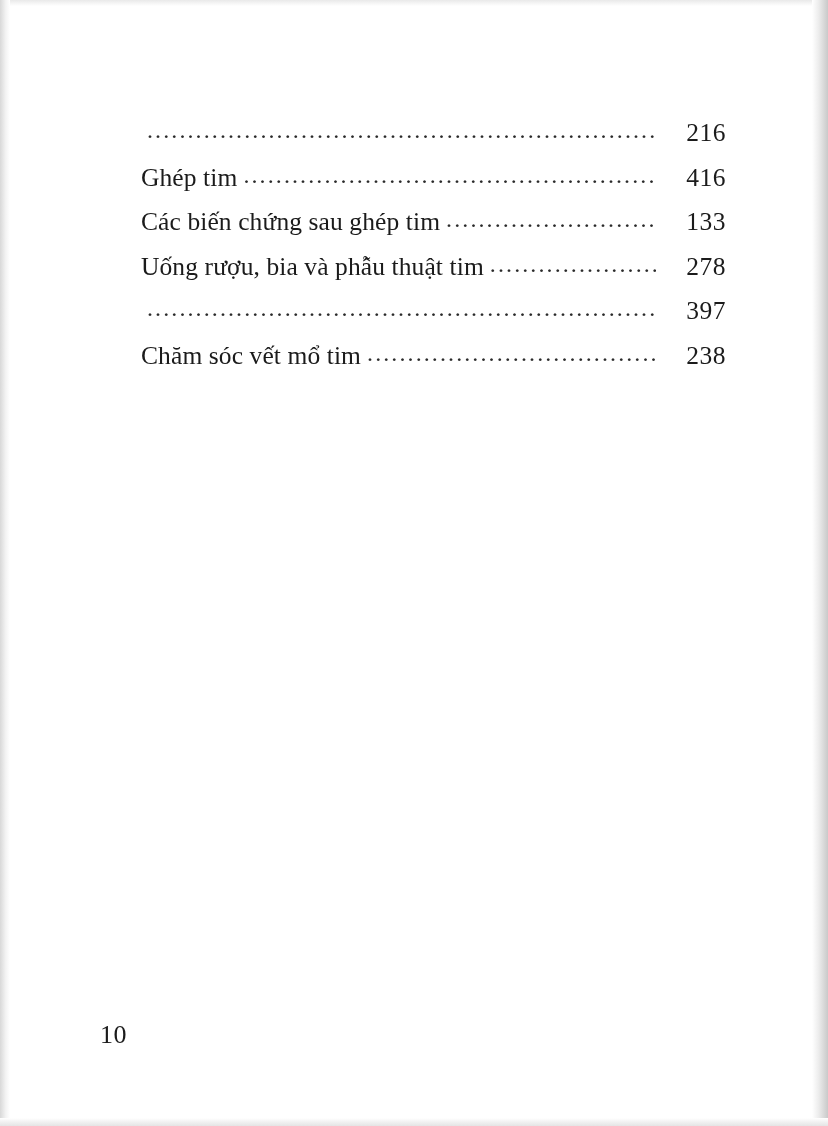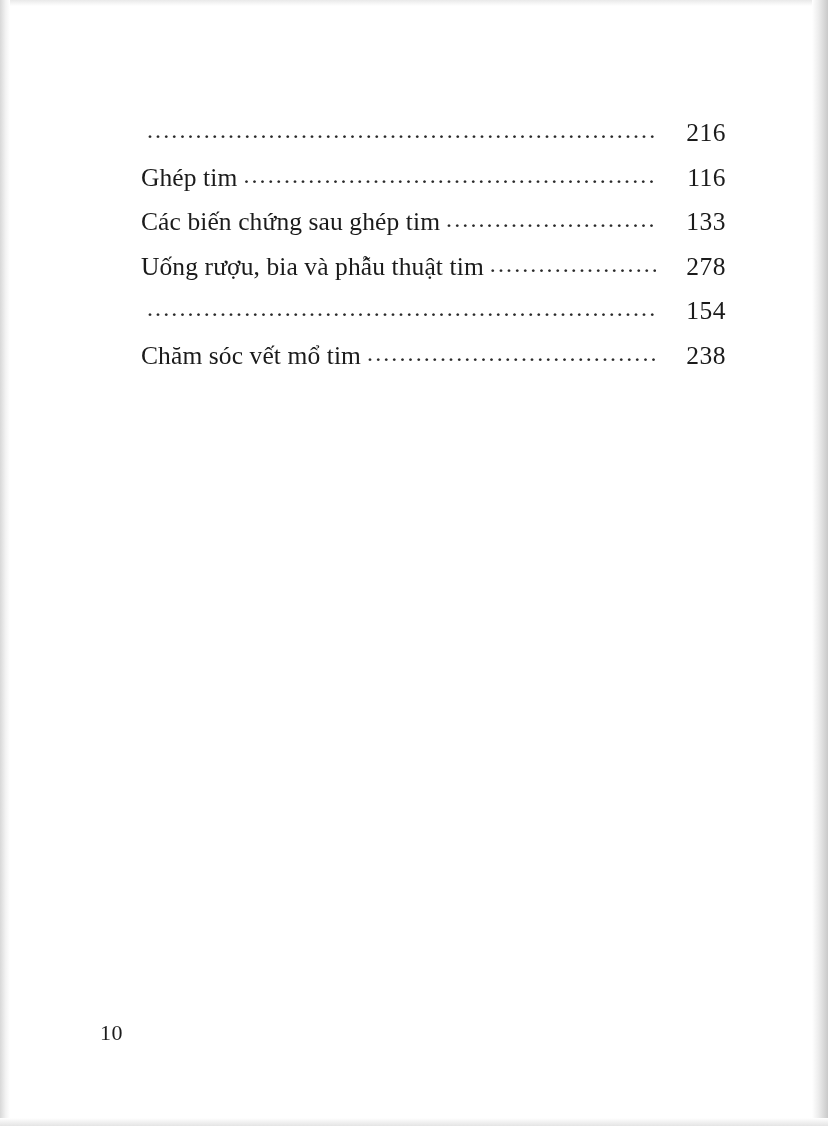--- a/index.html
+++ b/index.html
@@ -85,21 +85,21 @@
     text-align: right;
     min-width: 46px;
     letter-spacing: 0.5px;
     margin-left: 20px;
   }
 
   .folio {
     position: absolute;
     left: 100px;
     top: 1020px;
-    font-size: 22px;
+    font-size: 26px;
     color: #1b1b1b;
     letter-spacing: 0.5px;
   }
 </style>
 </head>
 <body>
 
 <div class="page">
   <div class="edge-top"></div>
   <div class="edge-left"></div>
@@ -109,38 +109,38 @@
   <div class="toc">
 
     <div class="toc-entry">
       <span class="toc-dots">........................................................................................................</span>
       <span class="toc-page">216</span>
     </div>
 
     <div class="toc-entry">
       <span class="toc-title">Ghép tim</span>
       <span class="toc-dots">........................................................................................................</span>
-      <span class="toc-page">116</span>
+      <span class="toc-page">416</span>
     </div>
 
     <div class="toc-entry">
       <span class="toc-title">Các biến chứng sau ghép tim</span>
       <span class="toc-dots">........................................................................................................</span>
       <span class="toc-page">133</span>
     </div>
 
     <div class="toc-entry">
       <span class="toc-title">Uống rượu, bia và phẫu thuật tim</span>
       <span class="toc-dots">........................................................................................................</span>
       <span class="toc-page">278</span>
     </div>
 
     <div class="toc-entry">
       <span class="toc-dots">........................................................................................................</span>
-      <span class="toc-page">154</span>
+      <span class="toc-page">397</span>
     </div>
 
     <div class="toc-entry">
       <span class="toc-title">Chăm sóc vết mổ tim</span>
       <span class="toc-dots">........................................................................................................</span>
       <span class="toc-page">238</span>
     </div>
 
   </div>
 

